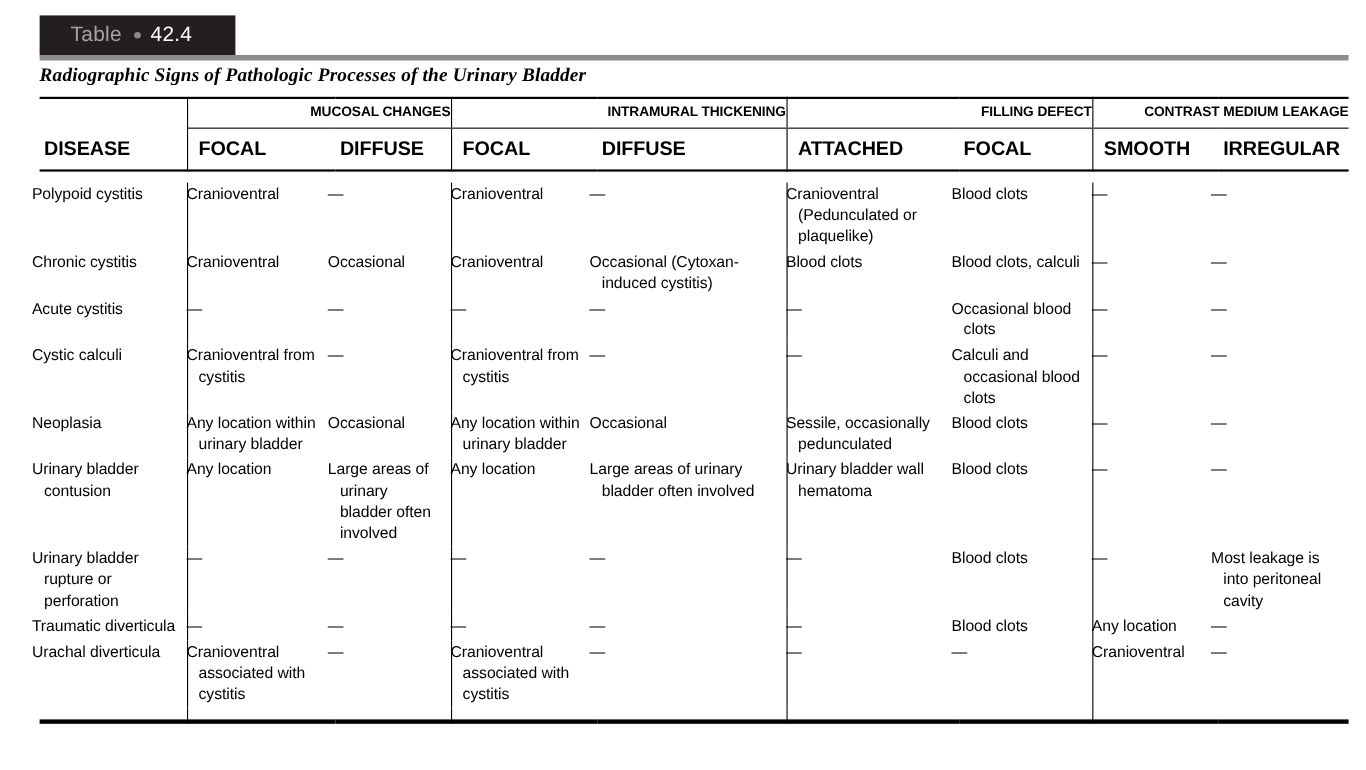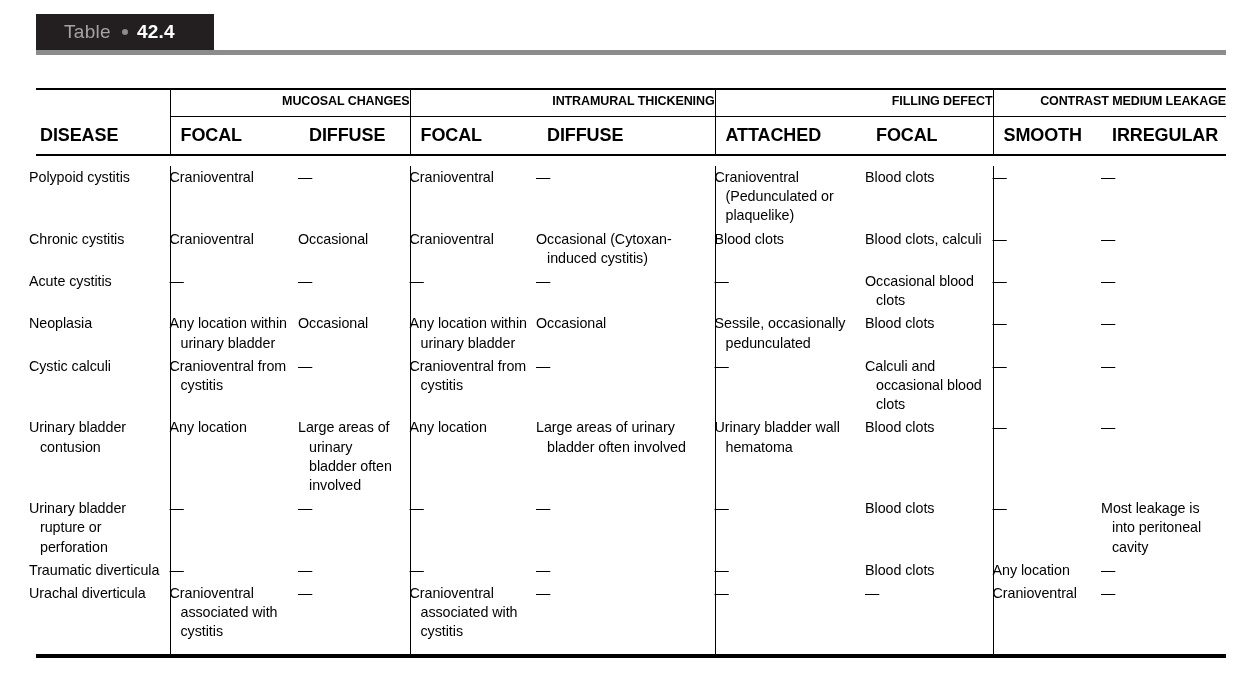--- a/index.html
+++ b/index.html
@@ -45,21 +45,21 @@
     width: 6px;
     height: 6px;
     border-radius: 50%;
     background: #8c8c8c;
     margin: 0 9px 0 11px;
     vertical-align: middle;
   }
   .badge-num {
     color: #ffffff;
     font-size: 19px;
-    font-weight: bold;
+    font-weight: normal;
     letter-spacing: 0.2px;
   }
 
   .grey-rule {
     position: absolute;
     left: 36px;
     top: 50px;
     width: 1190px;
     height: 5px;
     background: #8c8c8c;
@@ -153,20 +153,21 @@
 <div class="page">
 
   <div class="table-badge">
     <span class="badge-word">Table</span>
     <span class="badge-dot"></span>
     <span class="badge-num">42.4</span>
   </div>
 
   <div class="grey-rule"></div>
 
+  <div class="table-caption">Radiographic Signs of Pathologic Processes of the Urinary Bladder</div>
 
   <div class="tbl-wrap">
     <table class="data">
       <colgroup>
         <col style="width:134px">
         <col style="width:135px">
         <col style="width:105px">
         <col style="width:133px">
         <col style="width:172px">
         <col style="width:157px">
@@ -231,44 +232,44 @@
           <td class="hang dash">—</td>
           <td class="hang vsep pad-left-cell dash">—</td>
           <td class="hang dash">—</td>
           <td class="hang vsep pad-left-cell dash">—</td>
           <td class="hang">Occasional blood clots</td>
           <td class="hang vsep pad-left-cell dash">—</td>
           <td class="hang dash">—</td>
         </tr>
 
         <tr class="body-row">
+          <td class="hang">Cystic calculi</td>
+          <td class="hang vsep pad-left-cell">Cranioventral from cystitis</td>
+          <td class="hang dash">—</td>
+          <td class="hang vsep pad-left-cell">Cranioventral from cystitis</td>
+          <td class="hang dash">—</td>
+          <td class="hang vsep pad-left-cell dash">—</td>
+          <td class="hang">Calculi and occasional blood clots</td>
+          <td class="hang vsep pad-left-cell dash">—</td>
+          <td class="hang dash">—</td>
+        </tr>
+
+        <tr class="body-row">
           <td class="hang">Neoplasia</td>
           <td class="hang vsep pad-left-cell">Any location within urinary bladder</td>
           <td class="hang">Occasional</td>
           <td class="hang vsep pad-left-cell">Any location within urinary bladder</td>
           <td class="hang">Occasional</td>
           <td class="hang vsep pad-left-cell">Sessile, occasionally pedunculated</td>
           <td class="hang">Blood clots</td>
           <td class="hang vsep pad-left-cell dash">—</td>
           <td class="hang dash">—</td>
         </tr>
 
         <tr class="body-row">
-          <td class="hang">Cystic calculi</td>
-          <td class="hang vsep pad-left-cell">Cranioventral from cystitis</td>
-          <td class="hang dash">—</td>
-          <td class="hang vsep pad-left-cell">Cranioventral from cystitis</td>
-          <td class="hang dash">—</td>
-          <td class="hang vsep pad-left-cell dash">—</td>
-          <td class="hang">Calculi and occasional blood clots</td>
-          <td class="hang vsep pad-left-cell dash">—</td>
-          <td class="hang dash">—</td>
-        </tr>
-
-        <tr class="body-row">
           <td class="hang">Urinary bladder contusion</td>
           <td class="hang vsep pad-left-cell">Any location</td>
           <td class="hang">Large areas of urinary bladder often involved</td>
           <td class="hang vsep pad-left-cell">Any location</td>
           <td class="hang">Large areas of urinary bladder often involved</td>
           <td class="hang vsep pad-left-cell">Urinary bladder wall hematoma</td>
           <td class="hang">Blood clots</td>
           <td class="hang vsep pad-left-cell dash">—</td>
           <td class="hang dash">—</td>
         </tr>

